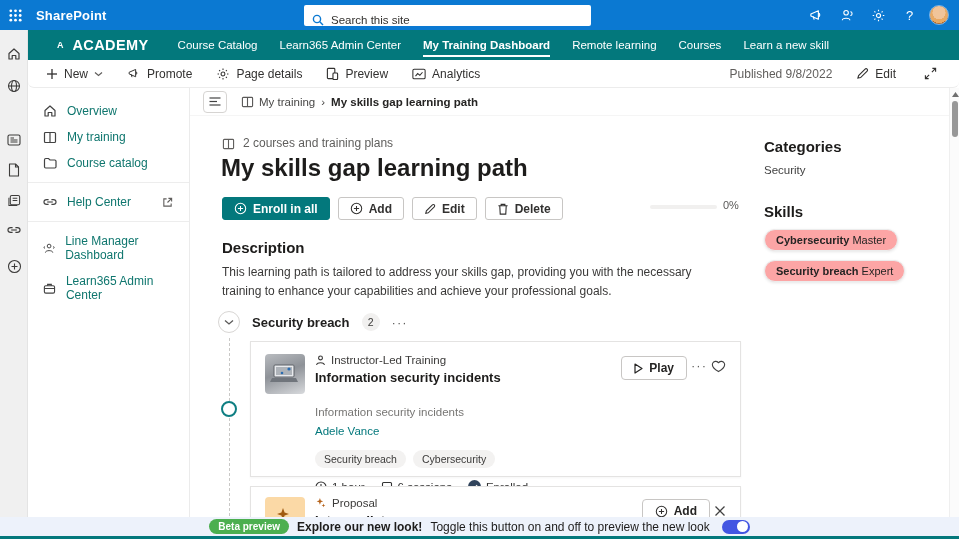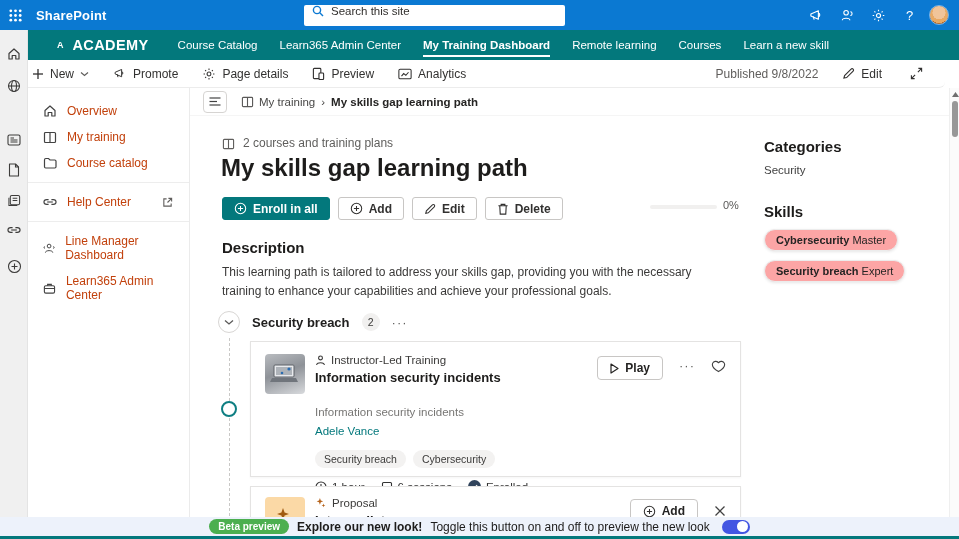--- a/index.html
+++ b/index.html
@@ -4,50 +4,50 @@
 <style>
   * { margin:0; padding:0; box-sizing:border-box; }
   html,body { width:959px; height:539px; overflow:hidden; }
   body { font-family:"Liberation Sans", sans-serif; background:#fff; position:relative; color:#252423; }
   svg { display:block; }
 
   
   #suitebar { position:absolute; left:0; top:0; width:959px; height:30px; background:#0b79d2; display:flex; align-items:center; z-index:30; }
   #waffle { width:30px; height:30px; display:flex; align-items:center; justify-content:center; cursor:pointer; }
   #brand { color:#fff; font-size:13px; font-weight:bold; margin-left:6px; letter-spacing:.2px; }
-  #searchbox { position:absolute; left:304px; top:5px; width:261px; height:21px; background:#fff; border-radius:2px; display:flex; align-items:flex-start; padding:0 8px; gap:7px; }
+  #searchbox { position:absolute; left:304px; top:5px; width:287px; height:21px; background:#fff; border-radius:2px; display:flex; align-items:flex-end; padding:0 8px; gap:7px; }
   #searchbox input { border:0; outline:0; font-size:11.5px; width:100%; font-family:"Liberation Sans",sans-serif; color:#252423; background:transparent; }
   #searchbox input::placeholder { color:#32302e; }
   #suite-icons { position:absolute; right:2px; top:0; height:30px; display:flex; align-items:center; gap:0; }
   .suite-ic { width:31px; height:30px; display:flex; align-items:center; justify-content:center; color:#fff; cursor:pointer; font-size:13px; }
   #avatar { width:20px; height:20px; border-radius:50%; margin:0 8px 0 4px; background:radial-gradient(circle at 50% 38%, #f0c49a 0 45%, #e8a964 46% 70%, #b96a28 71%); border:1px solid #7ab3e8; cursor:pointer; }
 
   
   #appnav { position:absolute; left:28px; top:30px; width:931px; height:30px; background:#03787c; display:flex; align-items:center; color:#fff; z-index:25; }
   #sitelogo { font-size:9px; margin-left:29px; font-weight:bold; }
   #sitetitle { font-size:14.5px; font-weight:bold; letter-spacing:.4px; margin-left:9px; margin-right:18px; cursor:pointer; }
   .navitem { font-size:11.5px; padding:0 11px; height:30px; display:flex; align-items:center; cursor:pointer; white-space:nowrap; }
   .navitem.active { font-weight:bold; position:relative; }
   .navitem.active::after { content:""; position:absolute; left:11px; right:11px; bottom:3px; height:2px; background:#fff; }
 
   
-  #commandbar { position:absolute; left:14px; top:60px; width:931px; height:28px; background:#fff; border-bottom:1px solid #ececec; display:flex; align-items:center; z-index:20;border-radius:6px; }
+  #commandbar { position:absolute; left:28px; top:60px; width:931px; height:28px; background:#fff; border-bottom:1px solid #ececec; display:flex; align-items:center; z-index:20;border-radius:6px; }
   .cmd { display:flex; align-items:center; gap:6px; font-size:12px; color:#323130; padding:0 12px; height:28px; cursor:pointer; white-space:nowrap; }
   .cmd:first-child { padding-left:18px; }
   #cmd-right { margin-left:auto; display:flex; align-items:center; gap:4px; padding-right:10px; }
   #published { font-size:12px; color:#605e5c; padding-right:8px; cursor:default; }
   .chev { color:#605e5c; }
 
   
   #rail { position:absolute; left:0; top:30px; width:28px; height:487px; background:#f0f0f0; border-right:1px solid #e4e4e4; z-index:26; }
   .rail-ic { position:absolute; left:0; width:28px; height:28px; display:flex; align-items:center; justify-content:center; color:#3d3c3b; cursor:pointer; }
 
   
   #sidebar { position:absolute; left:28px; top:88px; width:162px; height:429px; background:#fff; border-right:1px solid #ebebeb; z-index:10; padding-top:10px; }
-  .sb-item { display:flex; align-items:center; gap:10px; font-size:12px; color:#c2410c; padding:6px 6px 6px 15px; cursor:pointer; }
+  .sb-item { display:flex; align-items:center; gap:10px; font-size:12px; color:#0f766e; padding:6px 6px 6px 15px; cursor:pointer; }
   .sb-item .ext { margin-left:auto; margin-right:10px; color:#605e5c; }
   .sb-div { height:1px; background:#ededed; margin:6px 0; }
 
   
   #content { position:absolute; left:190px; top:88px; width:759px; height:429px; background:#fff; overflow:hidden; }
   #crumbbar { position:absolute; left:0; top:0; width:759px; height:28px; display:flex; align-items:center; border-bottom:1px solid #f5f5f5; }
   #hamburger { width:24px; height:22px; border:1px solid #d6d4d2; border-radius:4px; margin-left:13px; display:flex; align-items:center; justify-content:center; cursor:pointer; background:#fff; }
   #crumbs { display:flex; align-items:center; gap:6px; margin-left:14px; font-size:11.5px; color:#494847; }
   #crumb-parent { display:flex; align-items:center; gap:5px; cursor:pointer; }
   #crumb-current { font-weight:bold; color:#252423; }
@@ -74,21 +74,21 @@
   #timeline-dot { position:absolute; left:31px; top:285px; width:16px; height:16px; border-radius:50%; border:2px solid #0e7e82; background:#fff; }
 
   .card { position:absolute; left:60px; width:491px; background:#fff; border:1px solid #e4e3e2; border-radius:0; box-shadow:0 1px 2px rgba(0,0,0,.04); }
   #card1 { top:225px; height:136px; padding:12px 14px; }
   .card-head { display:flex; }
   .thumb { width:40px; height:40px; border-radius:4px; flex:0 0 40px; overflow:hidden; }
   #thumb1 { background:linear-gradient(160deg,#b9bcc0 0%,#8e9298 45%,#d8dadd 100%); display:flex; align-items:center; justify-content:center; }
   .card-head-text { margin-left:10px; }
   .card-type { display:flex; align-items:center; gap:5px; font-size:11.5px; color:#3b3a39; }
   .card-title { font-size:13px; font-weight:bold; color:#1d1c1b; margin-top:4px; }
-  .card-controls { margin-left:auto; display:flex; align-items:flex-start; gap:16px; }
+  .card-controls { margin-left:auto; display:flex; align-items:flex-start; gap:4px; }
   #play-btn { height:24px; display:flex; align-items:center; gap:6px; border:1px solid #c8c6c4; border-radius:4px; background:#fff; padding:0 12px; font-size:12px; font-weight:bold; color:#252423; cursor:pointer; margin-top:2px; font-family:"Liberation Sans",sans-serif;}
   .card-sub { font-size:11.5px; color:#777674; margin:12px 0 0 50px; }
   .card-instructor { font-size:11.5px; color:#03787c; margin:7px 0 0 50px; cursor:pointer; }
   .tag-row { display:flex; gap:7px; margin:13px 0 0 50px; }
   .tag { background:#f3f2f1; border-radius:10px; font-size:10.5px; color:#3b3a39; padding:3px 9px; }
   .card-foot { display:flex; align-items:center; gap:16px; margin:12px 0 0 50px; font-size:11.5px; color:#333; }
   .foot-item { display:flex; align-items:center; gap:5px; }
   #enrolled-dot { width:13px; height:13px; border-radius:50%; background:#31445c; display:flex; align-items:center; justify-content:center; }
 
   #card2 { top:370px; height:60px; padding:10px 14px; }

